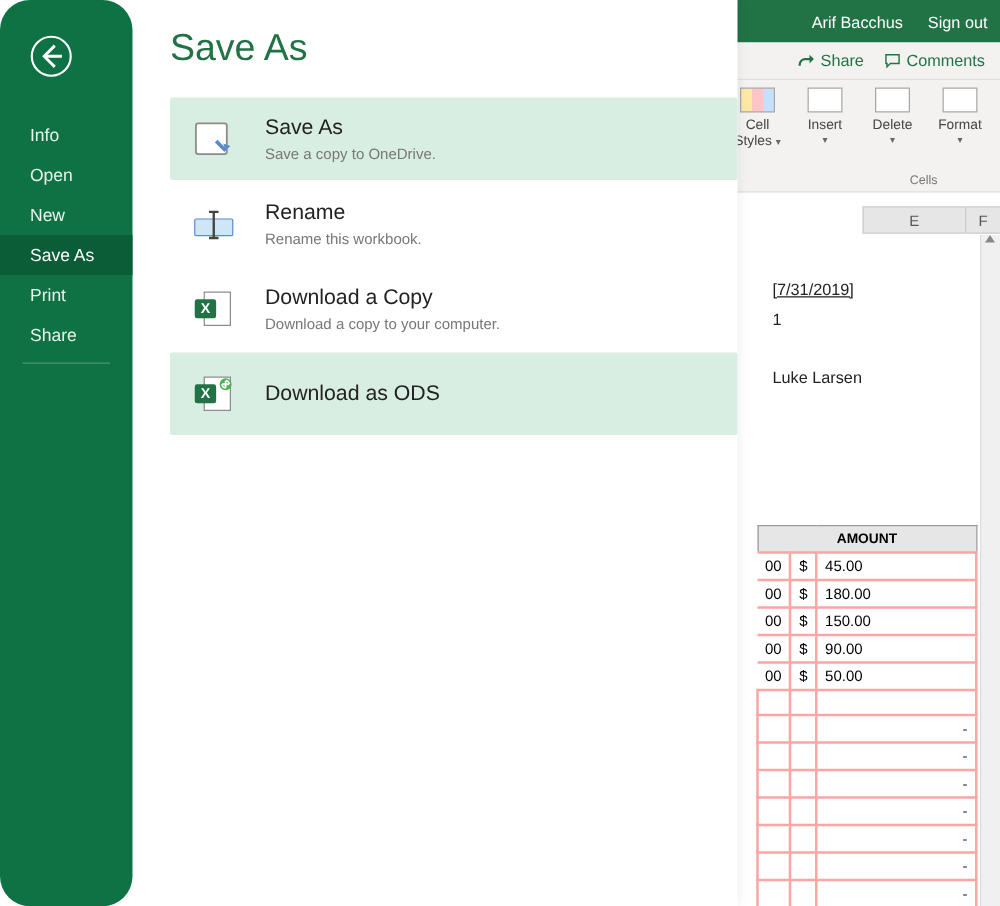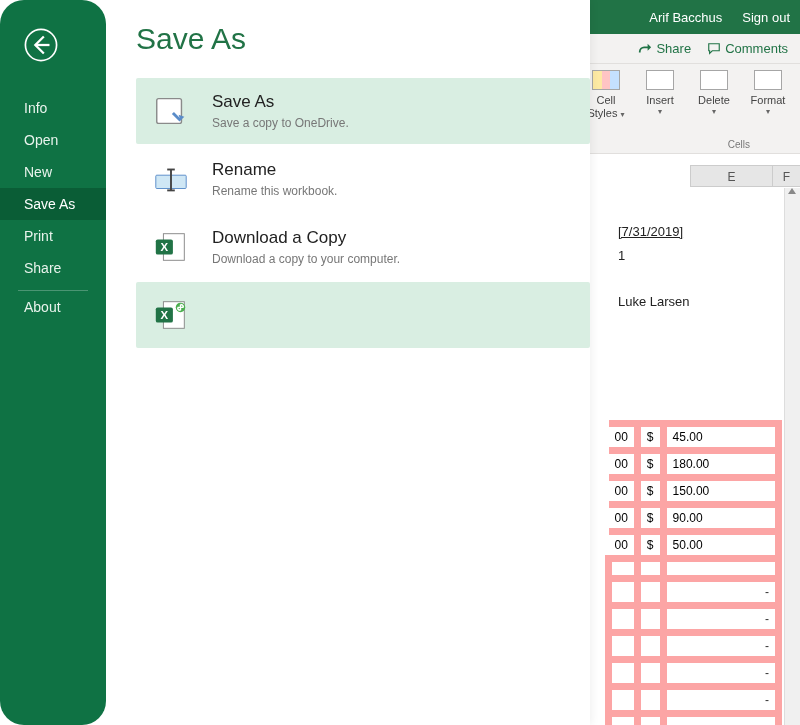--- a/index.html
+++ b/index.html
@@ -133,21 +133,21 @@
     font-size: 12px;
   }
   .amount-table th {
     background: #e6e6e6;
     border: 1px solid #999;
     padding: 4px;
     font-weight: bold;
     font-size: 11px;
   }
   .amount-table td {
-    border: 7px solid #fca5a5;
+    border: 2px solid #fca5a5;
     padding: 3px 6px;
     height: 20px;
   }
   .amount-table .oo { width: 18px; text-align: right; border-left: none; }
   .amount-table .dollar { width: 18px; text-align: left; }
   .amount-table .val { }
   .amount-table .empty td { height: 20px; }
   .amount-table .dash { text-align: right; color:#333; }
 
   
@@ -301,20 +301,23 @@
   </div>
 
   <div class="bg-scroll"></div>
 
   <div class="bg-cell-text" style="top:224px; left:618px;text-decoration:underline;">[7/31/2019]</div>
   <div class="bg-cell-text" style="top:248px; left:618px;">1</div>
   <div class="bg-cell-text" style="top:294px; left:618px;">Luke Larsen</div>
 
   <table class="amount-table">
     <tbody>
+        <tr>
+          <th colspan="3">AMOUNT</th>
+        </tr>
     <tr>
           <td class="oo">00</td>
           <td class="dollar">$</td>
           <td class="val">45.00</td>
         </tr>
     <tr>
           <td class="oo">00</td>
           <td class="dollar">$</td>
           <td class="val">180.00</td>
         </tr>
@@ -387,21 +390,20 @@
           <path d="M8 12h10" stroke="#fff" stroke-width="1.6"></path>
         </svg>
     </div>
     <div class="side-item">Info</div>
     <div class="side-item">Open</div>
     <div class="side-item">New</div>
     <div class="side-item active">Save As</div>
     <div class="side-item">Print</div>
     <div class="side-item">Share</div>
     <div class="side-divider"></div>
-    <div class="side-item">About</div>
   </div>
 
   <div class="backstage-main">
     <div class="backstage-title">Save As</div>
 
     <div class="option-card sel">
       <div class="option-icon">
         <svg viewBox="0 0 40 40">
             <rect x="5" y="7" width="26" height="26" rx="2" fill="#fff" stroke="#8a8a8a" stroke-width="1.5"></rect>
             <path d="M22 22l8 8" stroke="#5a8cc9" stroke-width="3"></path>
@@ -449,17 +451,18 @@
             <rect x="12" y="6" width="22" height="28" fill="#fff" stroke="#888"></rect>
             <rect x="4" y="12" width="18" height="16" rx="2" fill="#217346"></rect>
             <text x="13" y="24" text-anchor="middle" fill="#fff" font-size="12" font-family="Arial" font-weight="bold">X</text>
             <circle cx="30" cy="12" r="5" fill="#4caf50"></circle>
             <path d="M30 9v6m-3-3h6" stroke="#fff" stroke-width="1.5" transform="rotate(0 30 12)"></path>
             <path d="M30 9a3 3 0 013 3" fill="none" stroke="#fff" stroke-width="1.5"></path>
             <path d="M30 15a3 3 0 01-3-3" fill="none" stroke="#fff" stroke-width="1.5"></path>
           </svg>
       </div>
       <div class="option-text">
+        <div class="title">Download as ODS</div>
       </div>
     </div>
 
   </div>
 </div>
 
 </body></html>

